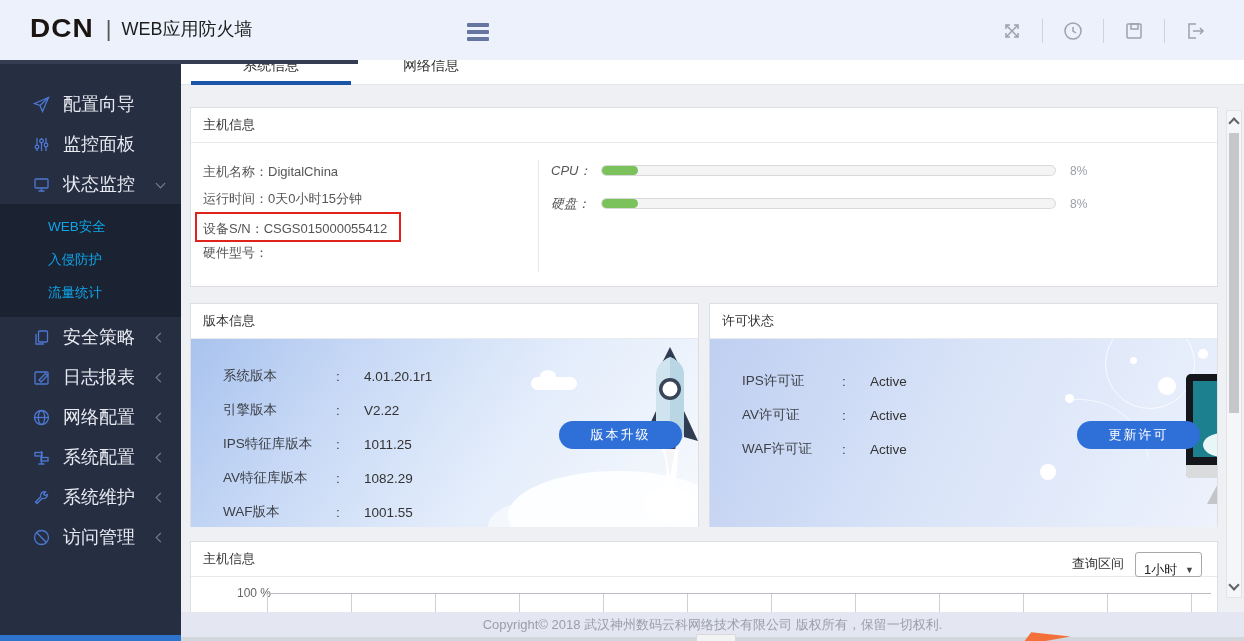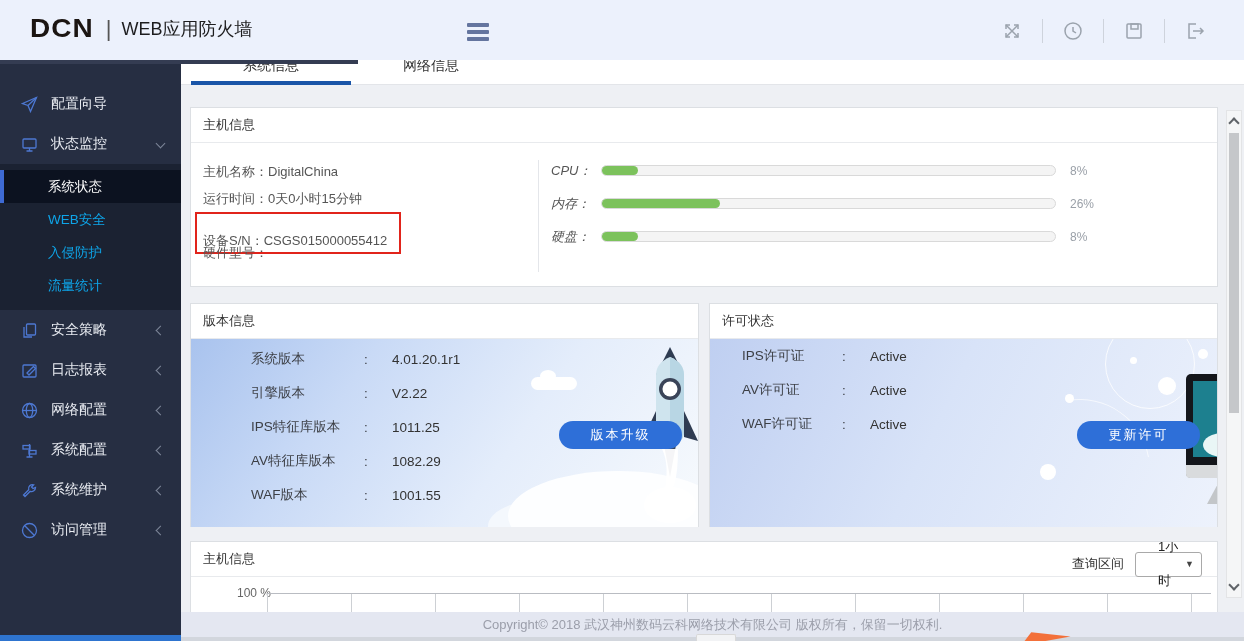--- a/index.html
+++ b/index.html
@@ -17,21 +17,21 @@
   .app-title { font-size:18px; color:#1d1d1f; }
   .hamburger { position:absolute; left:467px; top:23px; width:22px; cursor:pointer; }
   .hamburger i { display:block; height:4px; background:#64759f; margin-bottom:3px; border-radius:1px; }
   .header-icons { position:absolute; right:38px; top:19px; display:flex; align-items:center; }
   .hicon { width:22px; height:22px; color:#9ba3ad; cursor:pointer; }
   .hicon svg { width:22px; height:22px; display:block; }
   .hdiv { width:1px; height:24px; background:#ced3dc; margin:0 19px; }
   .notch { position:absolute; left:0; top:60px; width:358px; height:4px; background:#343c52; z-index:6; }
   
   .sidebar { position:absolute; left:0; top:60px; width:181px; height:581px; background:#262e42; z-index:4; }
-  .si { height:40px; display:flex; align-items:center; padding-left:21px; color:#e8ebf1; font-size:14px; cursor:pointer; position:relative; }
+  .si { height:40px; display:flex; align-items:center; padding-left:33px; color:#e8ebf1; font-size:18px; cursor:pointer; position:relative; }
   .si.first { margin-top:24px; }
   .si .ic { width:17px; height:17px; margin-right:13px; color:#4d78d2; flex:0 0 auto; }
   .si .ic svg { width:17px; height:17px; display:block; }
   .chv { position:absolute; right:17px; width:7px; height:7px; border-left:1.5px solid #7d8699; border-bottom:1.5px solid #7d8699; }
   .chv.down { top:16px; transform:rotate(-45deg); }
   .chv.left { top:17px; transform:rotate(45deg); }
   .submenu { background:#1b2232; padding:6px 0 8px 0; }
   .smi { height:33px; line-height:33px; padding-left:48px; font-size:13.5px; color:#0ea5e9; cursor:pointer; position:relative; }
   .smi.active { background:#0c1220; color:#ffffff; }
   .smi.active::before { content:""; position:absolute; left:0; top:0; width:4px; height:100%; background:#3e6ad4; }
@@ -40,37 +40,37 @@
   .tab { position:absolute; top:0; width:160px; height:37px; text-align:center; line-height:35px; font-size:14px; color:#333; cursor:pointer; }
   .tab.t0 { left:10px; } .tab.t1 { left:170px; }
   .tab.active::after { content:""; position:absolute; left:0; bottom:0; width:100%; height:4px; background:#1a55a8; }
   
   .panel { position:absolute; background:#fff; border:1px solid #dcdfe3; }
   .p-head { height:35px; line-height:34px; padding-left:12px; font-size:13px; color:#333; border-bottom:1px solid #e8eaed; background:#fff; position:relative; z-index:3; }
   
   .panel.host { left:190px; top:107px; width:1028px; height:180px; }
   .fields { position:absolute; left:12px; top:50px; font-size:13px; color:#555; }
   .frow { height:27px; line-height:27px; white-space:nowrap; }
-  .sn-box { display:inline-block; border:2px solid #e1241b; line-height:22px; padding:16px 12px 0 6px; margin-left:-8px; }
+  .sn-box { display:inline-block; border:2px solid #e1241b; line-height:22px; padding:4px 12px 0 6px; margin-left:-8px; }
   .vdiv { position:absolute; left:347px; top:52px; width:1px; height:112px; background:#e4e6ea; }
   .gauges { position:absolute; left:360px; top:46px; }
   .grow { display:flex; align-items:center; height:33px; }
   .glabel { width:50px; font-size:13px; color:#555;font-style:italic; }
   .track { width:455px; height:11px; background:#f4f4f4; border:1px solid #d9d9d9; border-radius:7px; position:relative; margin-right:14px; }
   .fill { position:absolute; left:0; top:0; height:9px; background:#7cc25c; border-radius:7px; }
   .gpct { font-size:12px; color:#9aa0a8; }
   
   .panel.version { left:190px; top:303px; width:509px; height:224px; }
   .panel.license { left:709px; top:303px; width:509px; height:224px; }
   .p-body { position:relative; height:188px; overflow:hidden; }
   .sky { background:linear-gradient(125deg,#a9c3ee 0%,#c9daf6 30%,#e4edfb 62%,#f7fafd 100%); }
   .sky2 { background:linear-gradient(115deg,#bfcff1 0%,#d8e3f8 45%,#edf2fc 100%); }
   .vrow { display:flex; align-items:center; height:34px; padding-left:32px; font-size:13.5px; color:#3c3f45; position:relative; z-index:2; }
-  .vrows { padding-top:3px;margin-left:28px; }
-  .lrows { }
+  .vrows { padding-top:20px; }
+  .lrows { padding-top:25px; }
   .vlabel { width:113px; } .llabel { width:100px; }
   .vsep { width:28px; } .vvalue { color:#333; }
   .pill-btn { position:absolute; width:123px; height:28px; border-radius:14px; background:#2e6fd8; color:#fff;
               font-size:13px; text-align:center; line-height:28px; letter-spacing:2px; cursor:pointer; z-index:4; border:none; }
   .btn-upgrade { left:368px; top:82px; }
   .btn-license { left:367px; top:82px; }
   .cloud-s { position:absolute; left:340px; top:38px; width:46px; height:13px; background:#fff; border-radius:8px; z-index:1; }
   .cloud-s::before { content:""; position:absolute; left:9px; top:-7px; width:16px; height:12px; background:#fff; border-radius:50%; }
   .cloud-big { position:absolute; right:-30px; bottom:-34px; width:220px; height:90px; background:#fdfeff; border-radius:50%; z-index:1; }
   .cloud-big2 { position:absolute; right:90px; bottom:-26px; width:120px; height:54px; background:#f4f8fd; border-radius:50%; z-index:1; }
@@ -83,21 +83,21 @@
   .mscreen { position:relative; width:100%; height:76px; background:#1d808f; overflow:hidden; }
   .mcloud { position:absolute; background:#49b8c0; border-radius:50%; }
   .mcloud.w { background:#e9f6f6; }
   .mchin { position:absolute; left:0; bottom:0; width:100%; height:13px; background:#d9dbdd; border-radius:0 0 4px 4px; }
   .mstand { position:absolute; left:497px; top:139px; width:0; height:0; border-left:14px solid transparent; border-right:14px solid transparent; border-bottom:26px solid #c3c6c9; z-index:1; }
   
   .panel.chart { left:190px; top:541px; width:1028px; height:100px; overflow:hidden; }
   .chart-head-right { position:absolute; right:15px; top:5px; display:flex; align-items:center; }
   .query-label { font-size:13px; color:#333; margin-right:11px; }
   .select-box { width:67px; height:25px; background:#fff; border:1px solid #a9a9a9; border-radius:3px;
-                display:flex; align-items:center; padding:0 7px 0 22px; cursor:pointer; }
+                display:flex; align-items:flex-start; padding:0 7px 0 8px; cursor:pointer; }
   .select-val { font-size:13px; color:#222; flex:1; }
   .select-caret { font-size:9px; color:#444; }
   .ylabel { position:absolute; left:46px; top:44px; font-size:12px; color:#666; }
   .grid { position:absolute; left:76px; top:51px; width:944px; height:48px; border-top:1px solid #b9bcc2;
           background:repeating-linear-gradient(to right,#cdd0d4 0,#cdd0d4 1px,transparent 1px,transparent 84px); }
   
   .footer { position:absolute; left:181px; top:612px; width:1063px; height:41px; background:#e4e7f1; z-index:8;
             text-align:center; line-height:25px; font-size:13px; color:#9b9eaa; }
   .strip-blue { position:absolute; left:0; top:635px; width:181px; height:6px; background:#2e74cf; z-index:9; }
   .strip-gray { position:absolute; left:181px; top:637px; width:1063px; height:4px; background:#d2d6dd; z-index:9; }
@@ -164,29 +164,39 @@
       <svg viewBox="0 0 17 17" fill="none" stroke="currentColor" stroke-width="1.3">
         <path d="M1.5 7.5 L15.5 1.5 L9.5 15.5 L7 9.5 Z"></path>
           <path d="M15.5 1.5 L7 9.5"></path>
       </svg>
       </span>
     <span>配置向导</span>
   </div>
   <div class="si">
     <span class="ic">
       <svg viewBox="0 0 17 17" fill="none" stroke="currentColor" stroke-width="1.3">
+        <path d="M4 2 V15 M8.5 2 V15 M13 2 V15"></path>
+        <circle cx="4" cy="11" r="1.8" fill="#262e42"></circle>
+          <circle cx="8.5" cy="5" r="1.8" fill="#262e42"></circle>
+          <circle cx="13" cy="9" r="1.8" fill="#262e42"></circle>
+      </svg>
+      </span>
+    <span>监控面板</span>
+  </div>
+  <div class="si">
+    <span class="ic">
+      <svg viewBox="0 0 17 17" fill="none" stroke="currentColor" stroke-width="1.3">
         <rect x="2" y="3" width="13" height="9" rx="1"></rect>
           <path d="M8.5 12 V15 M5.5 15 H11.5"></path>
       </svg>
       </span>
     <span>状态监控</span>
     <span class="chv down"></span>
   </div>
   <div class="submenu">
-    <div class="smi active">系统状态</div>
     <div class="smi">WEB安全</div>
     <div class="smi">入侵防护</div>
     <div class="smi">流量统计</div>
   </div>
   <div class="si">
     <span class="ic">
       <svg viewBox="0 0 17 17" fill="none" stroke="currentColor" stroke-width="1.3">
         <rect x="5.5" y="2" width="9" height="11" rx="1"></rect>
           <path d="M3 5 V15 H11"></path>
       </svg>
@@ -263,27 +273,20 @@
     <div class="frow"><span>硬件型号：</span><span></span></div>
   </div>
   <div class="vdiv"></div>
   <div class="gauges">
     <div class="grow">
       <span class="glabel">CPU：</span>
       <span class="track">
           <span class="fill" style="width: 8%;"></span>
         </span>
       <span class="gpct">8%</span>
-    </div>
-    <div class="grow">
-      <span class="glabel">内存：</span>
-      <span class="track">
-          <span class="fill" style="width: 26%;"></span>
-        </span>
-      <span class="gpct">26%</span>
     </div>
     <div class="grow">
       <span class="glabel">硬盘：</span>
       <span class="track">
           <span class="fill" style="width: 8%;"></span>
         </span>
       <span class="gpct">8%</span>
     </div>
   </div>
 </div>

